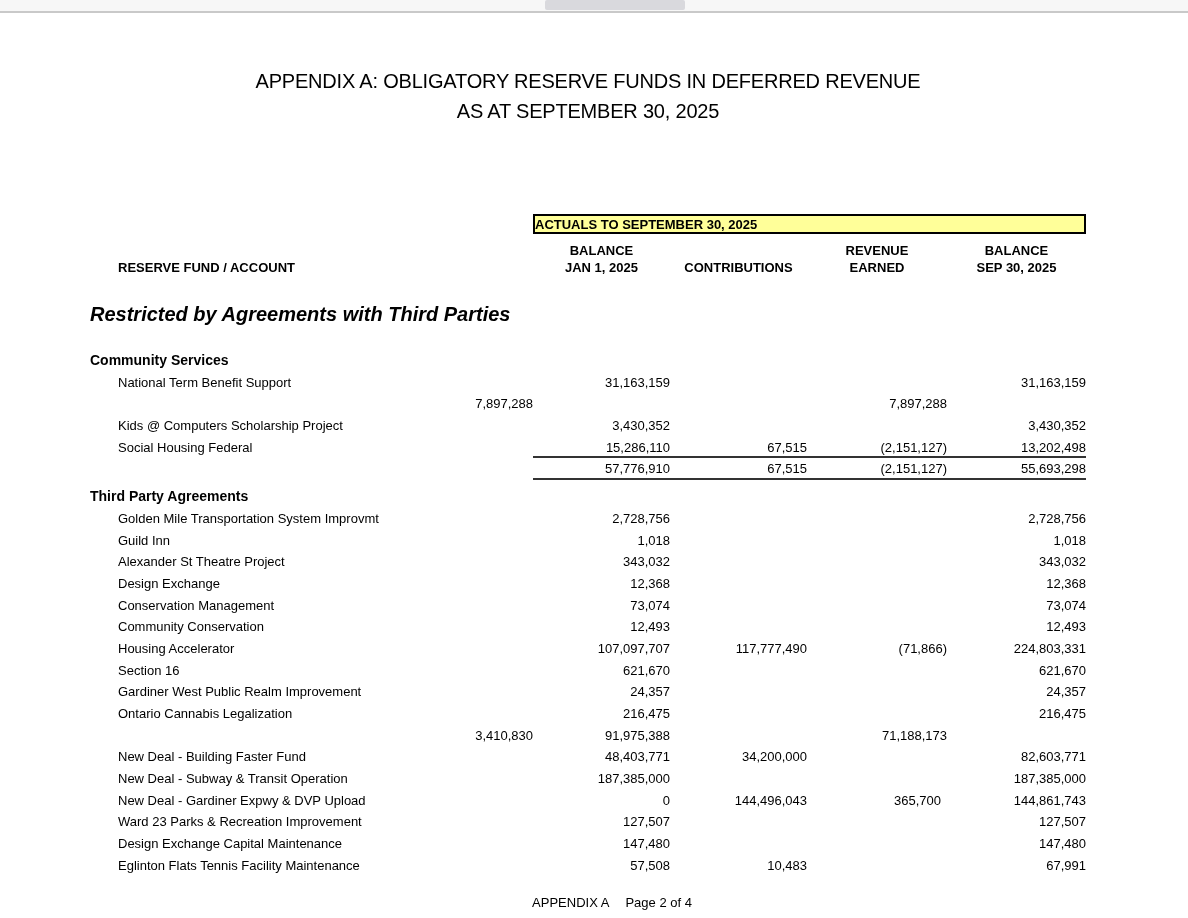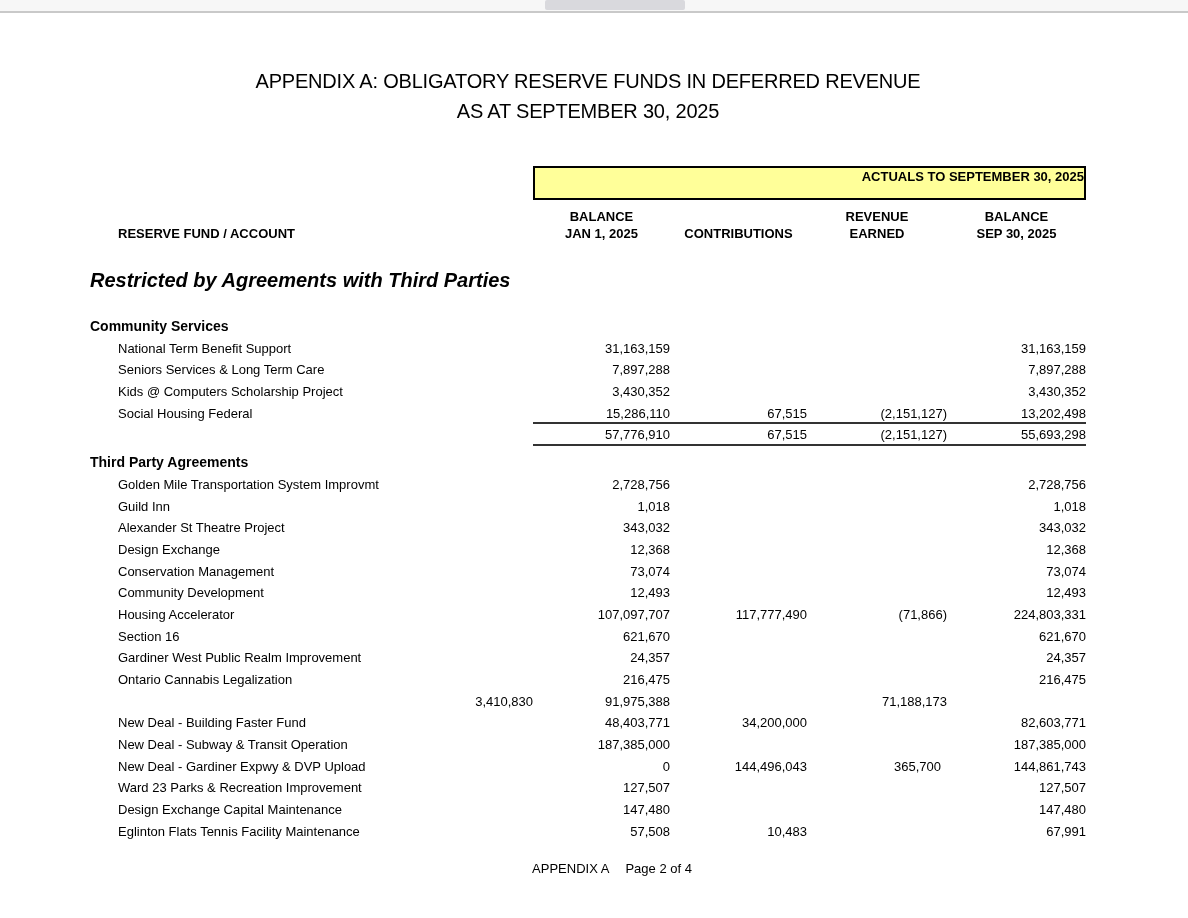--- a/index.html
+++ b/index.html
@@ -47,25 +47,26 @@
   }
   .grid {
     display: grid;
     grid-template-columns: 443px 137px 137px 140px 139px;
   }
   .banner-row { margin-top: 40px; }
   .banner {
     grid-column: 2 / -1;
     background: var(--banner-bg);
     border: 2px solid var(--banner-border);
-    height: 34px;
+    height: 20px;
     line-height: 18px;
-    text-align: right;
+    text-align: left;
     font-size: 13px;
     font-weight: bold;
+    margin-top: 48px;
   }
   .header-row { margin-top: 8px; }
   .hcell {
     font-size: 13px;
     font-weight: bold;
     text-align: center;
     line-height: 17px;
     align-self: end;
   }
   .hcell.account {
@@ -148,21 +149,20 @@
   <div id="table-body">
       <div class="section-name first">Community Services</div>
       <div class="grid row">
         <div class="cell label">National Term Benefit Support</div>
         <div class="cell num num-area">31,163,159</div>
         <div class="cell num num-area"></div>
         <div class="cell num num-area"></div>
         <div class="cell num num-area">31,163,159</div>
       </div>
       <div class="grid row">
-        <div class="cell label">Seniors Services &amp; Long Term Care</div>
         <div class="cell num num-area">7,897,288</div>
         <div class="cell num num-area"></div>
         <div class="cell num num-area"></div>
         <div class="cell num num-area">7,897,288</div>
       </div>
       <div class="grid row">
         <div class="cell label">Kids @ Computers Scholarship Project</div>
         <div class="cell num num-area">3,430,352</div>
         <div class="cell num num-area"></div>
         <div class="cell num num-area"></div>
@@ -212,21 +212,21 @@
         <div class="cell num num-area">12,368</div>
       </div>
       <div class="grid row">
         <div class="cell label">Conservation Management</div>
         <div class="cell num num-area">73,074</div>
         <div class="cell num num-area"></div>
         <div class="cell num num-area"></div>
         <div class="cell num num-area">73,074</div>
       </div>
       <div class="grid row">
-        <div class="cell label">Community Development</div>
+        <div class="cell label">Community Conservation</div>
         <div class="cell num num-area">12,493</div>
         <div class="cell num num-area"></div>
         <div class="cell num num-area"></div>
         <div class="cell num num-area">12,493</div>
       </div>
       <div class="grid row">
         <div class="cell label">Housing Accelerator</div>
         <div class="cell num num-area">107,097,707</div>
         <div class="cell num num-area">117,777,490</div>
         <div class="cell num num-area">(71,866)</div>

